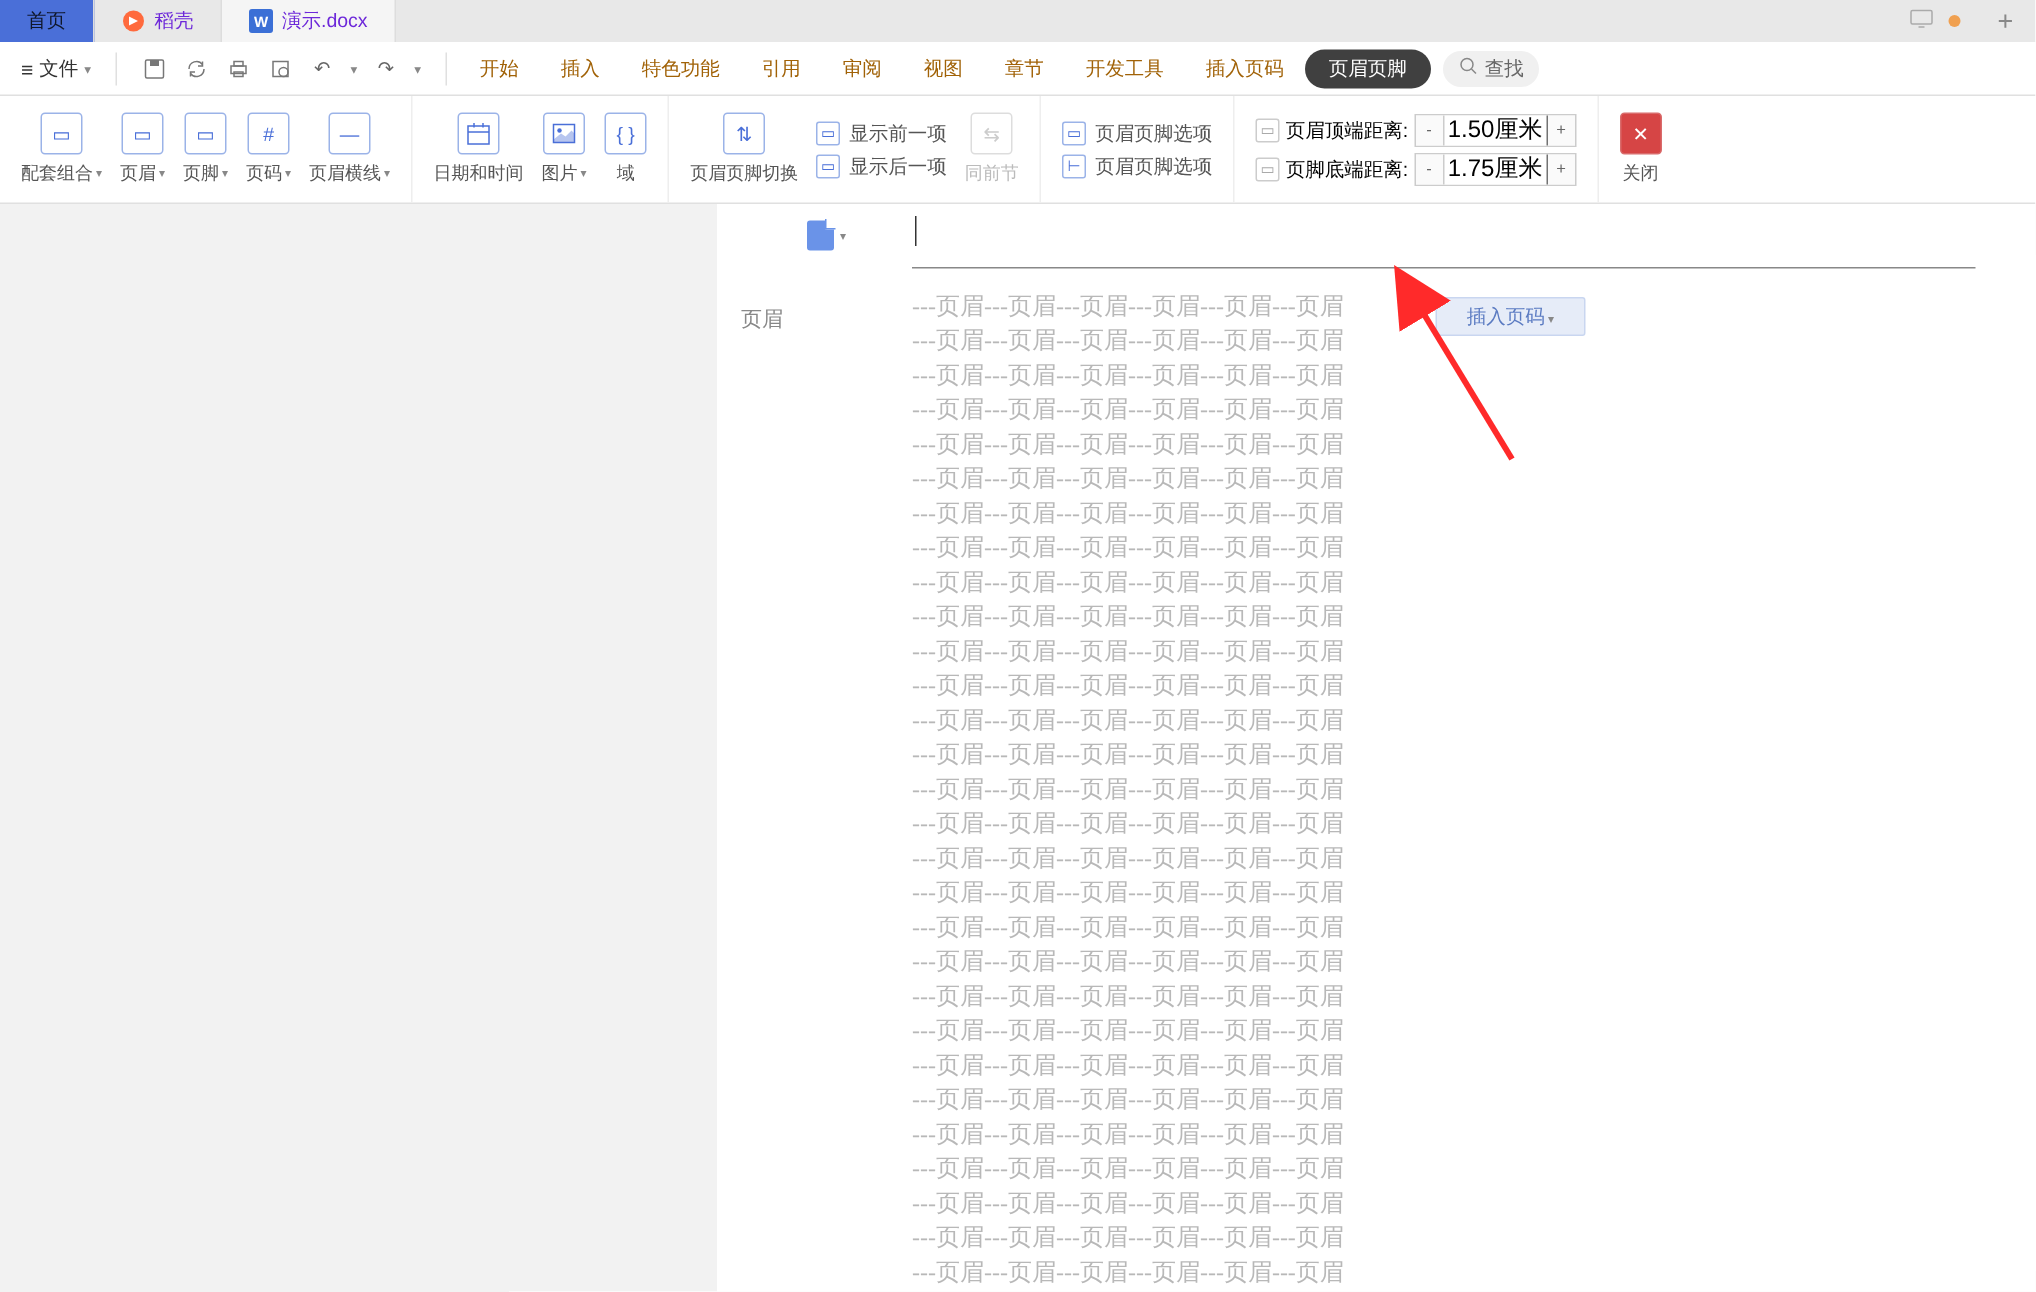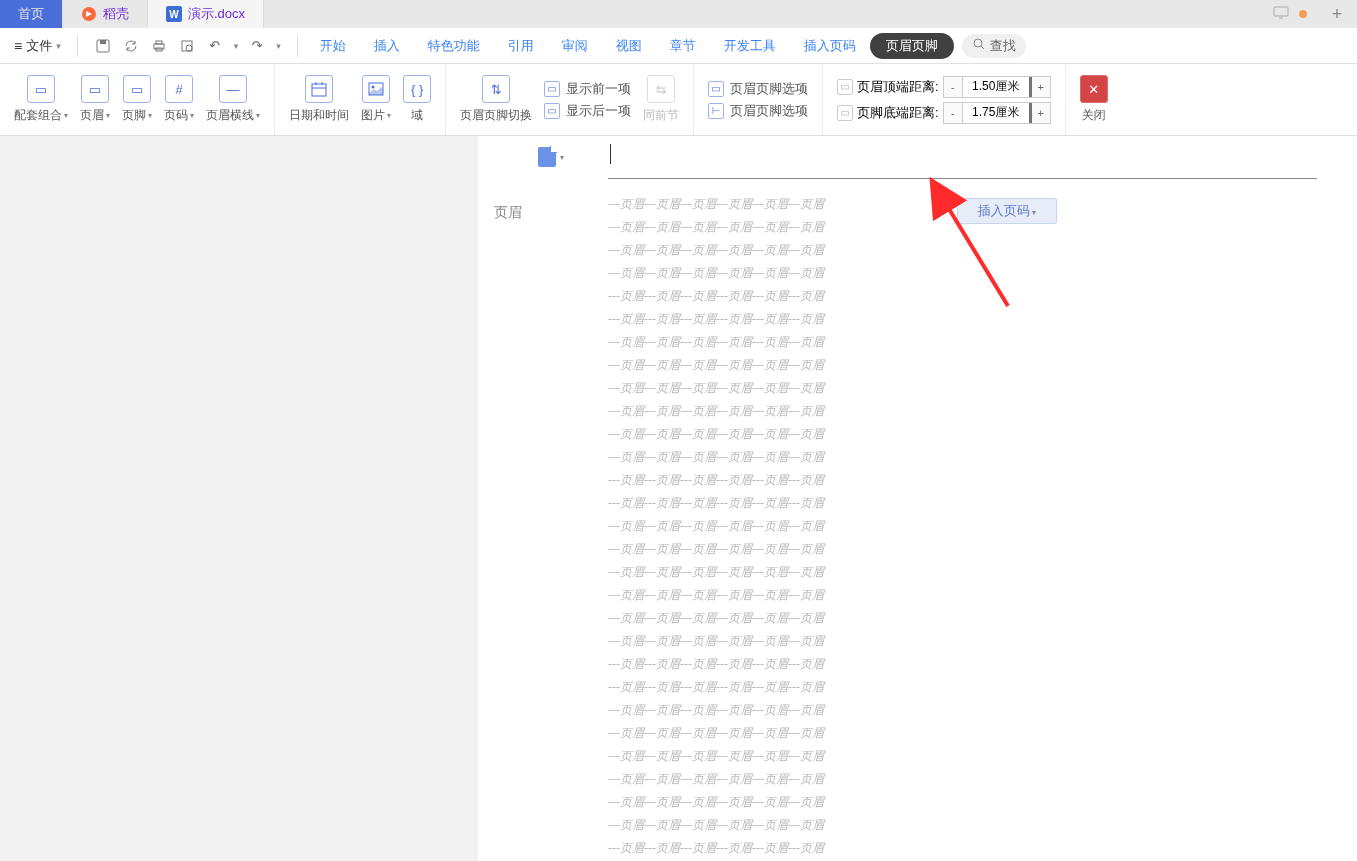--- a/index.html
+++ b/index.html
@@ -1,72 +1,72 @@
 <!DOCTYPE html>
 <html><head>
 <meta charset="utf-8">
 <style>
 * { margin: 0; padding: 0; box-sizing: border-box; }
 body { font-family: "Microsoft YaHei", sans-serif; font-size: 13px; background: #fff; overflow: hidden; width: 1357px; height: 861px; position: relative; }
 
 
 .tab-bar { display: flex; height: 28px; background: #e8e8e8; align-items: stretch; }
 .tab { display: flex; align-items: center; padding: 0 18px; gap: 6px; color: #6d28d9; cursor: pointer; border-right: 1px solid #ddd; }
-.tab.active { background: #4a6fd8; color: #e5e5e5; }
+.tab.active { background: #4a6fd8; color: #0f172a; }
 .tab-icon { width: 16px; height: 16px; display: inline-flex; align-items: center; justify-content: center; }
 .tab-doc { background: #f5f5f5; }
 .tab-add { width: 40px; display: flex; align-items: center; justify-content: center; color: #888; font-size: 18px; }
 .tab-spacer { flex: 1; }
 .tab-right-icons { display: flex; align-items: center; gap: 10px; padding-right: 10px; color: #888; }
 .dot-icon { width: 8px; height: 8px; border-radius: 50%; background: #f0a050; }
 
 
 .toolbar-row { display: flex; height: 36px; align-items: center; border-bottom: 1px solid #e0e0e0; padding: 0 6px; gap: 2px; background: #fff; }
 .file-menu { display: flex; align-items: center; gap: 4px; padding: 0 8px; color: #333; }
 .hamburger { font-size: 14px; }
 .file-chevron { font-size: 9px; color: #888; }
 .qa-group { display: flex; align-items: center; gap: 10px; padding: 0 8px; color: #666; }
 .qa-icon { width: 18px; height: 18px; display: inline-flex; align-items: center; justify-content: center; }
 .divider-v { width: 1px; height: 22px; background: #e0e0e0; margin: 0 6px; }
 .menu-tabs { display: flex; align-items: center; gap: 0; }
-.menu-tab { padding: 0 14px; height: 47px; display: flex; align-items: center; color: #3b82f6; cursor: pointer; }
+.menu-tab { padding: 0 14px; height: 47px; display: flex; align-items: center; color: #a16207; cursor: pointer; }
 .menu-tab.active { background: #404040; color: #fff; border-radius: 14px; height: 26px; padding: 0 16px; }
 .search-box { display: flex; align-items: center; gap: 4px; background: #f0f0f0; border-radius: 14px; padding: 3px 10px; color: #666; margin-left: 6px; }
 
 
 .ribbon { display: flex; height: 72px; border-bottom: 1px solid #e0e0e0; background: #fff; }
 .ribbon-group { display: flex; align-items: center; padding: 6px 8px; border-right: 1px solid #eee; }
 .ribbon-btn { display: flex; flex-direction: column; align-items: center; gap: 4px; padding: 2px 6px; color: #555; cursor: pointer; min-width: 40px; }
 .ribbon-btn .ico { width: 28px; height: 28px; border: 1px solid #9bb3e8; border-radius: 3px; display: flex; align-items: center; justify-content: center; color: #4a6fd8; font-size: 13px; background: #fff; }
 .ribbon-btn .ico.red { border-color: #d96b6b; color: #fff; background: #d64545; }
 .ribbon-btn .lbl { font-size: 12px; white-space: nowrap; display: flex; align-items: center; gap: 2px; justify-content: space-between; }
 .mini-chevron { font-size: 8px; color: #888; }
 .ribbon-col { display: flex; flex-direction: column; gap: 4px; padding: 2px 6px; }
 .ribbon-row-item { display: flex; align-items: center; gap: 6px; color: #555; white-space: nowrap; }
 .small-ico { width: 16px; height: 16px; border: 1px solid #9bb3e8; border-radius: 2px; display: inline-flex; align-items: center; justify-content: center; font-size: 10px; color: #4a6fd8; }
 .small-ico.plain { border-color: #ccc; color: #aaa; }
 .dist-input { display: flex; align-items: center; gap: 4px; }
 .dist-input .spin { display: flex; border: 1px solid #ccc; height: 22px; }
 .dist-input .spin button { width: 18px; border: none; background: #fafafa; color: #666; font-size: 11px; cursor: pointer; }
-.dist-input .spin input { width: 70px; border: none; border-left: 1px solid #ccc; border-right: 3px solid #737373; text-align: center; font-size: 12px; }
+.dist-input .spin input { width: 70px; border: none; border-left: 1px solid #ccc; border-right: 1px solid #737373; text-align: center; font-size: 16px; }
 
 
 .doc-area { display: flex; height: calc(100% - 136px); background: #f2f2f2; }
 .gray-pane { width: 478px; background: #f2f2f2; }
 .page-wrap { flex: 1; background: #fff; position: relative; overflow: hidden; }
 .page { position: relative; margin: 0; background: #fff; }
 .page-icon-bar { height: 42px; display: flex; align-items: center; padding-left: 60px; }
 .page-icon-bar .pico { width: 18px; height: 20px; background: #6a93e8; border-radius: 2px; position: relative; }
 .page-icon-bar .pico::after { content: ""; position: absolute; right: -1px; top: -1px; width: 6px; height: 6px; background: #fff; border-left: 1px solid #6a93e8; border-bottom: 1px solid #6a93e8; }
 .header-divider { border-bottom: 1px solid #888; margin-left: 130px; margin-right: 40px; }
 .header-label { position: absolute; left: 8px; top: 64px; color: #888; font-size: 14px; padding: 4px 8px; }
 .insert-page-num { position: absolute; right: 300px; top: 62px; background: #e6ecf8; color: #5b7bc2; padding: 3px 20px; font-size: 13px; border: 1px solid #c9d6f0; border-radius: 2px; }
 .cursor-line { position: absolute; left: 132px; top: 8px; width: 1px; height: 20px; background: #333; }
 
-.body-text { padding: 14px 40px 0 130px; color: #b8b8b8; font-size: 12px; line-height: 23px; font-family: SimSun, serif; letter-spacing: 0px; font-style: italic; }
+.body-text { padding: 14px 40px 0 130px; color: #b8b8b8; font-size: 16px; line-height: 23px; font-family: SimSun, serif; letter-spacing: 0px; }
 
 
 .arrow { position: absolute; pointer-events: none; }
 .arrow svg { overflow: visible; }
 </style>
 </head>
 <body>
 
 <div class="tab-bar">
   <div class="tab active">

